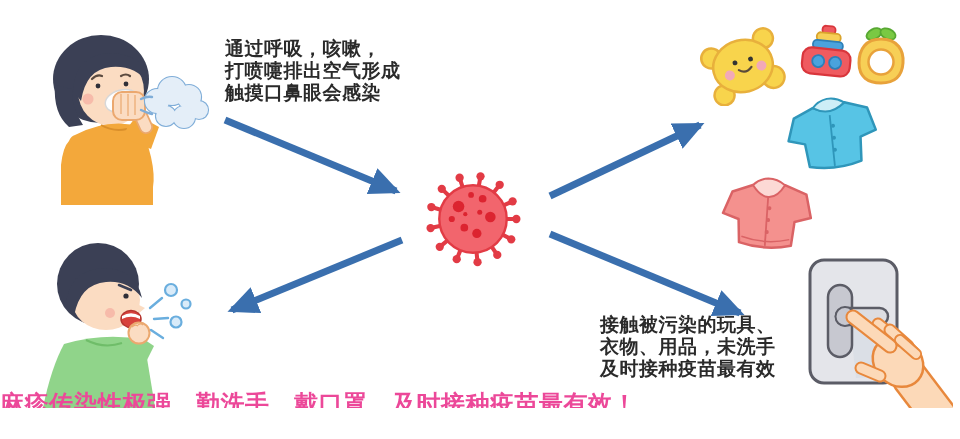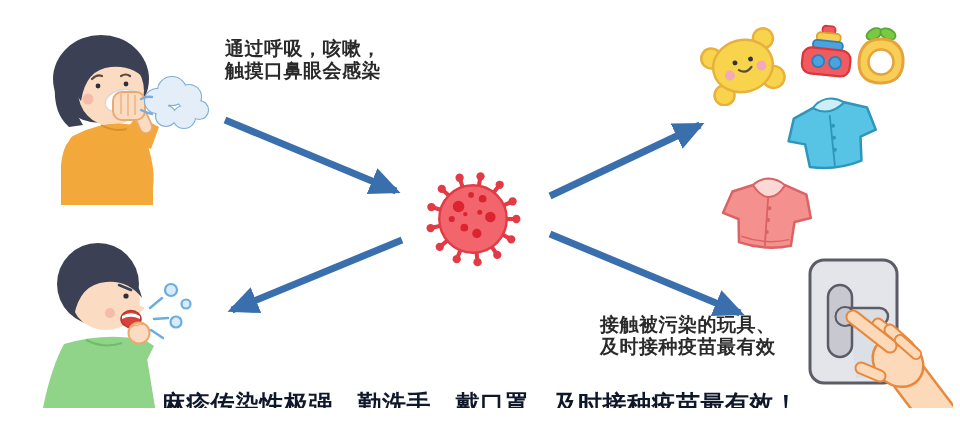--- a/index.html
+++ b/index.html
@@ -8,22 +8,22 @@
     position:relative; width:960px; height:408px; background:#ffffff;
     overflow:hidden;
   }
   .abs { position:absolute; }
   .note {
     color:#2a2a2a; font-weight:700; font-size:19px; line-height:22px;
     letter-spacing:0.5px; white-space:nowrap;
   }
   .note div { white-space:nowrap; }
   #caption {
-    position:absolute; left:0; right:0; top:388px; text-align:center;
-    color:#0f172a; font-weight:800; font-size:24px; letter-spacing:0.5px;
+    position:absolute; left:0; right:0; top:388px; text-align:left;
+    color:#ec4899; font-weight:800; font-size:24px; letter-spacing:0.5px;
     white-space:nowrap;
   }
   svg { display:block; }
 </style>
 </head>
 <body>
 
 <div id="canvas">
 
   <svg class="abs" style="left:0;top:0" width="960" height="439" viewBox="0 0 960 439">
@@ -93,20 +93,21 @@
       </g>
       <g stroke="#7fadd8" stroke-width="2.4" fill="none" stroke-linecap="round">
         <path d="M116,84 q6,-3 11,-2"></path>
         <path d="M116,95 q6,3 11,4"></path>
       </g>
     </g>
   </svg>
 
   <div class="abs note" style="left:225px;top:38px">
     <div>通过呼吸，咳嗽，</div>
+    <div>打喷嚏排出空气形成</div>
     <div>触摸口鼻眼会感染</div>
   </div>
 
   <svg class="abs" style="left:420px;top:166px" width="106" height="106" viewBox="0 0 110 110">
     <g stroke="#e23b45" stroke-width="4.2" stroke-linecap="round">
       <line x1="89" y1="55" x2="100" y2="55"></line>
         <line x1="85" y1="70.9" x2="94.7" y2="76.1"></line>
       <line x1="74" y1="83.2" x2="80.2" y2="92.3"></line>
         <line x1="58.6" y1="88.8" x2="59.7" y2="99.8"></line>
       <line x1="42.3" y1="86.5" x2="38.1" y2="96.7"></line>
@@ -245,20 +246,21 @@
       <line x1="57" y1="25" x2="57" y2="74" stroke="#da6365" stroke-width="1.8"></line>
       <path d="M33,66 Q57,73 81,66" stroke="#da6365" stroke-width="1.5" fill="none"></path>
       <circle cx="59" cy="36" r="2" fill="#da6365"></circle>
         <circle cx="58.5" cy="48" r="2" fill="#da6365"></circle>
       <circle cx="58" cy="60" r="2" fill="#da6365"></circle>
     </g>
   </svg>
 
   <div class="abs note" style="left:600px;top:314px">
     <div>接触被污染的玩具、</div>
+    <div>衣物、用品，未洗手</div>
     <div>及时接种疫苗最有效</div>
   </div>
 
   <svg class="abs" style="left:798px;top:250px" width="155" height="185" viewBox="0 0 155 185">
     <rect x="12" y="10" width="87" height="123" rx="14" fill="#e4e5ea" stroke="#5b5c66" stroke-width="3"></rect>
     <path d="M50,54 L96,126 L58,128 Z" fill="#d5dae2" opacity="0.6"></path>
     <rect x="30" y="35" width="24" height="72" rx="12" fill="#c7c8d0" stroke="#5b5c66" stroke-width="2.5"></rect>
     <rect x="38" y="58" width="52" height="17" rx="8.5" fill="#dcdde2" stroke="#5b5c66" stroke-width="2.5"></rect>
     <circle cx="47" cy="66.5" r="9.5" fill="#c7c8d0" stroke="#5b5c66" stroke-width="2"></circle>
 

